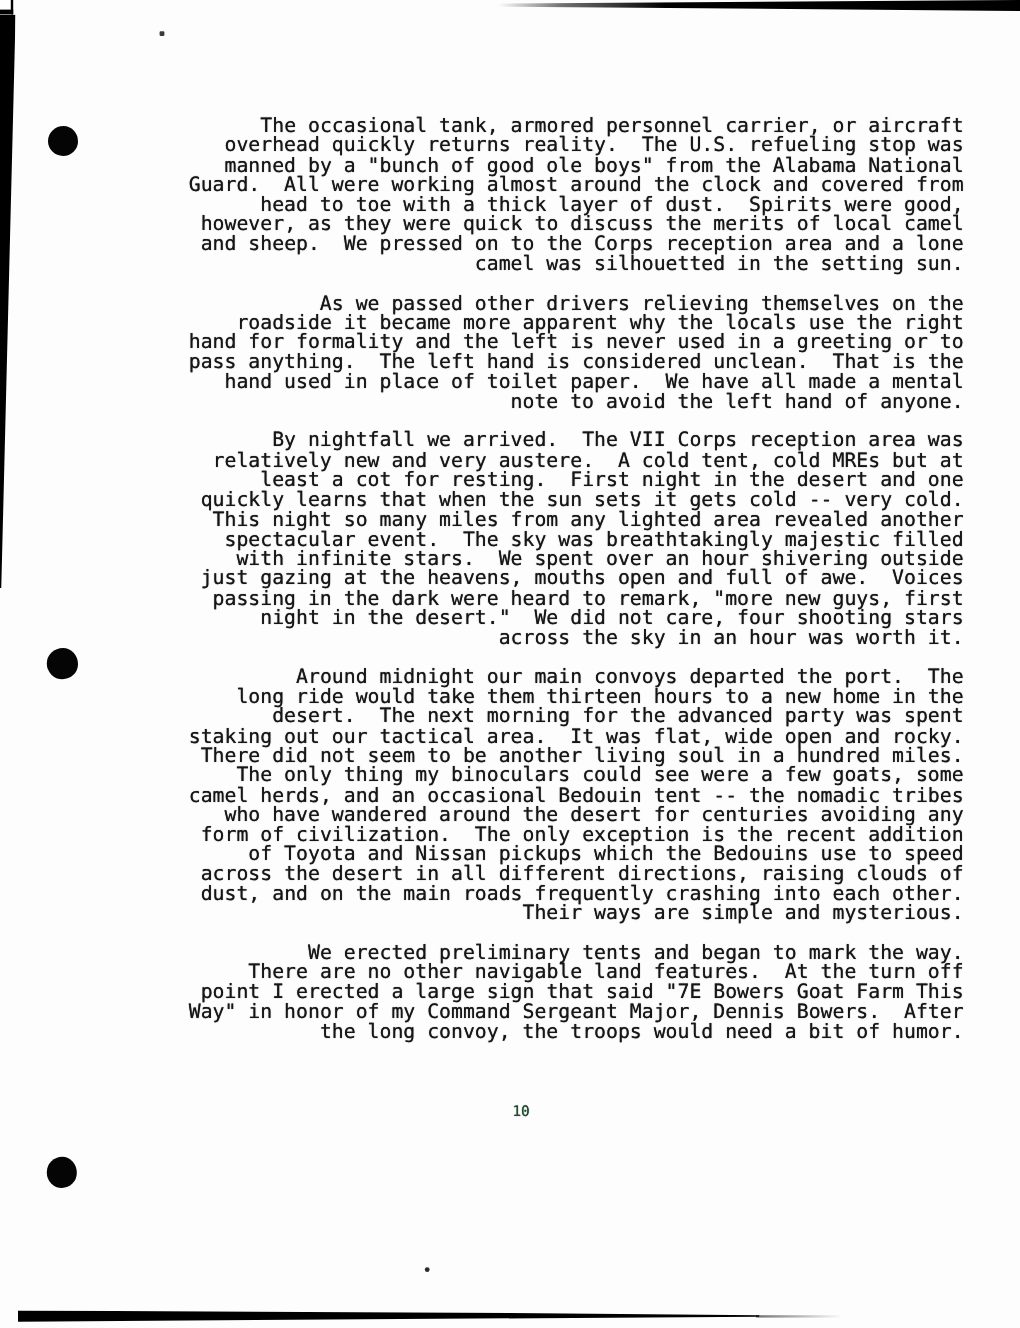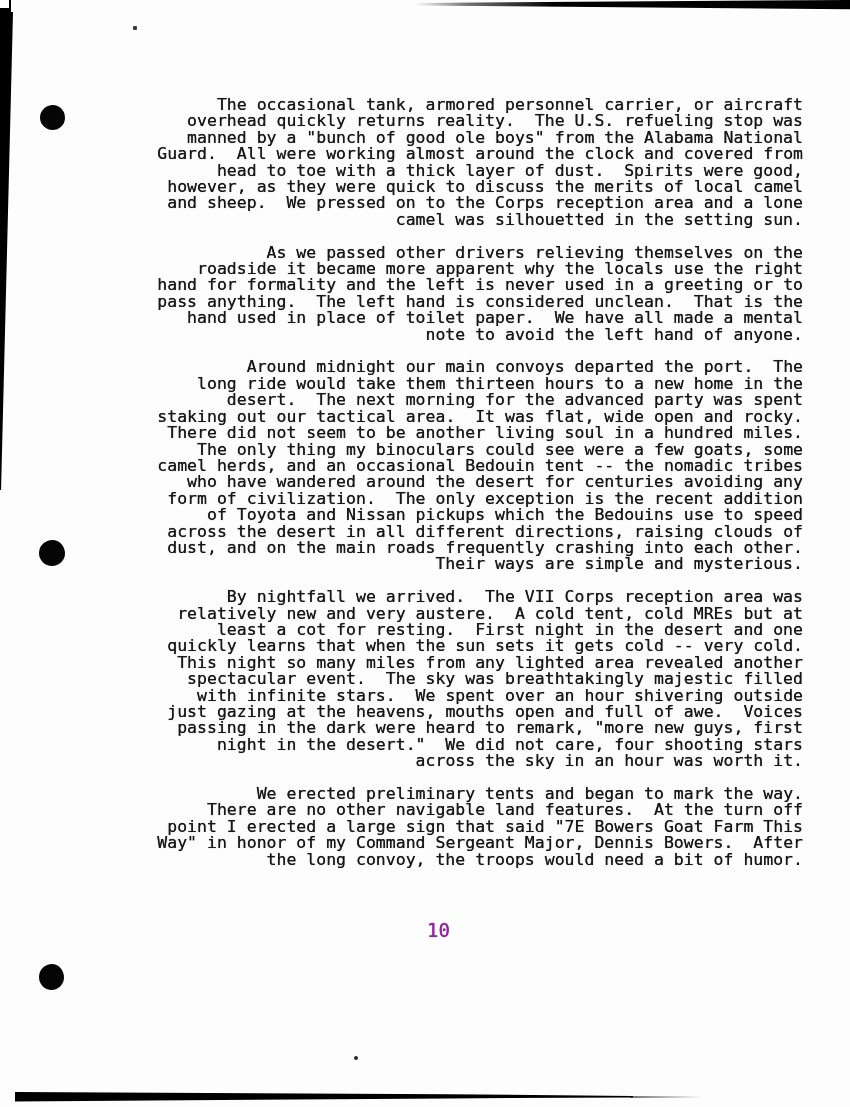--- a/index.html
+++ b/index.html
@@ -26,22 +26,22 @@
     line-height: 16.4px;
     color: #161616;
     text-shadow: 0 0 0.7px rgba(10,10,10,0.85);
     white-space: pre;
   }
   .page-number {
     position: absolute;
     left: 427px;
     top: 919px;
     font-family: "DejaVu Sans Mono", monospace;
-    font-size: 19px;
-    color: #a21caf;
+    font-size: 12px;
+    color: #14532d;
     text-shadow: 0 0 0.7px rgba(10,10,10,0.85);
   }
   
   .top-bar {
     position: absolute;
     left: 415px; top: 0;
     width: 435px; height: 10px;
     background: linear-gradient(to right, rgba(0,0,0,0.0), rgba(0,0,0,0.55) 12%, #000 32%);
     clip-path: polygon(0 30%, 100% 0%, 100% 92%, 0 55%);
   }
@@ -115,44 +115,44 @@
 head to toe with a thick layer of dust.  Spirits were good,
 however, as they were quick to discuss the merits of local camel
 and sheep.  We pressed on to the Corps reception area and a lone
 camel was silhouetted in the setting sun.</pre>
     <pre class="para">     As we passed other drivers relieving themselves on the
 roadside it became more apparent why the locals use the right
 hand for formality and the left is never used in a greeting or to
 pass anything.  The left hand is considered unclean.  That is the
 hand used in place of toilet paper.  We have all made a mental
 note to avoid the left hand of anyone.</pre>
+    <pre class="para">     By nightfall we arrived.  The VII Corps reception area was
+relatively new and very austere.  A cold tent, cold MREs but at
+least a cot for resting.  First night in the desert and one
+quickly learns that when the sun sets it gets cold -- very cold.
+This night so many miles from any lighted area revealed another
+spectacular event.  The sky was breathtakingly majestic filled
+with infinite stars.  We spent over an hour shivering outside
+just gazing at the heavens, mouths open and full of awe.  Voices
+passing in the dark were heard to remark, "more new guys, first
+night in the desert."  We did not care, four shooting stars
+across the sky in an hour was worth it.</pre>
     <pre class="para">     Around midnight our main convoys departed the port.  The
 long ride would take them thirteen hours to a new home in the
 desert.  The next morning for the advanced party was spent
 staking out our tactical area.  It was flat, wide open and rocky.
 There did not seem to be another living soul in a hundred miles.
 The only thing my binoculars could see were a few goats, some
 camel herds, and an occasional Bedouin tent -- the nomadic tribes
 who have wandered around the desert for centuries avoiding any
 form of civilization.  The only exception is the recent addition
 of Toyota and Nissan pickups which the Bedouins use to speed
 across the desert in all different directions, raising clouds of
 dust, and on the main roads frequently crashing into each other.
 Their ways are simple and mysterious.</pre>
-    <pre class="para">     By nightfall we arrived.  The VII Corps reception area was
-relatively new and very austere.  A cold tent, cold MREs but at
-least a cot for resting.  First night in the desert and one
-quickly learns that when the sun sets it gets cold -- very cold.
-This night so many miles from any lighted area revealed another
-spectacular event.  The sky was breathtakingly majestic filled
-with infinite stars.  We spent over an hour shivering outside
-just gazing at the heavens, mouths open and full of awe.  Voices
-passing in the dark were heard to remark, "more new guys, first
-night in the desert."  We did not care, four shooting stars
-across the sky in an hour was worth it.</pre>
     <pre class="para">     We erected preliminary tents and began to mark the way.
 There are no other navigable land features.  At the turn off
 point I erected a large sign that said "7E Bowers Goat Farm This
 Way" in honor of my Command Sergeant Major, Dennis Bowers.  After
 the long convoy, the troops would need a bit of humor.</pre>
   </div>
 
   <div class="page-number">10</div>
 
   <div class="bottom-bar"></div>

